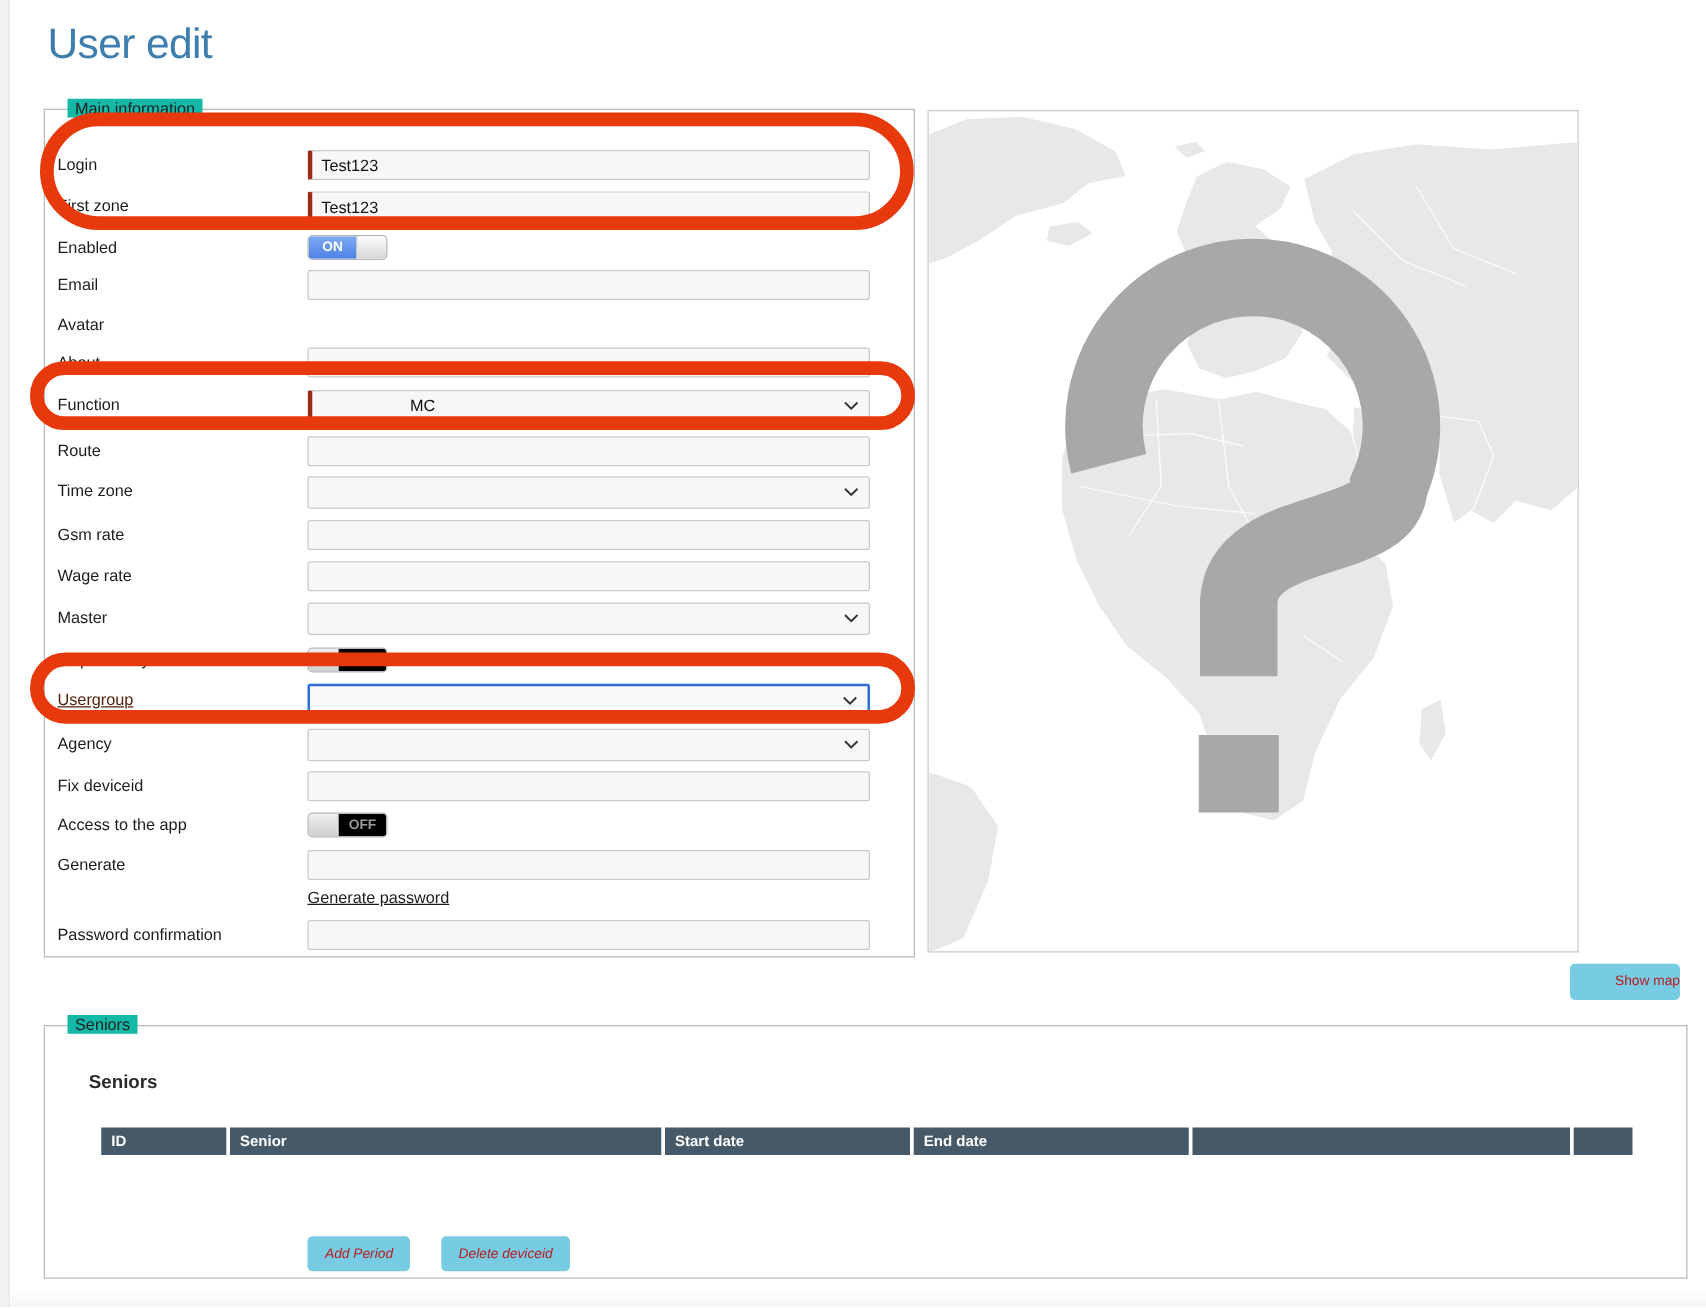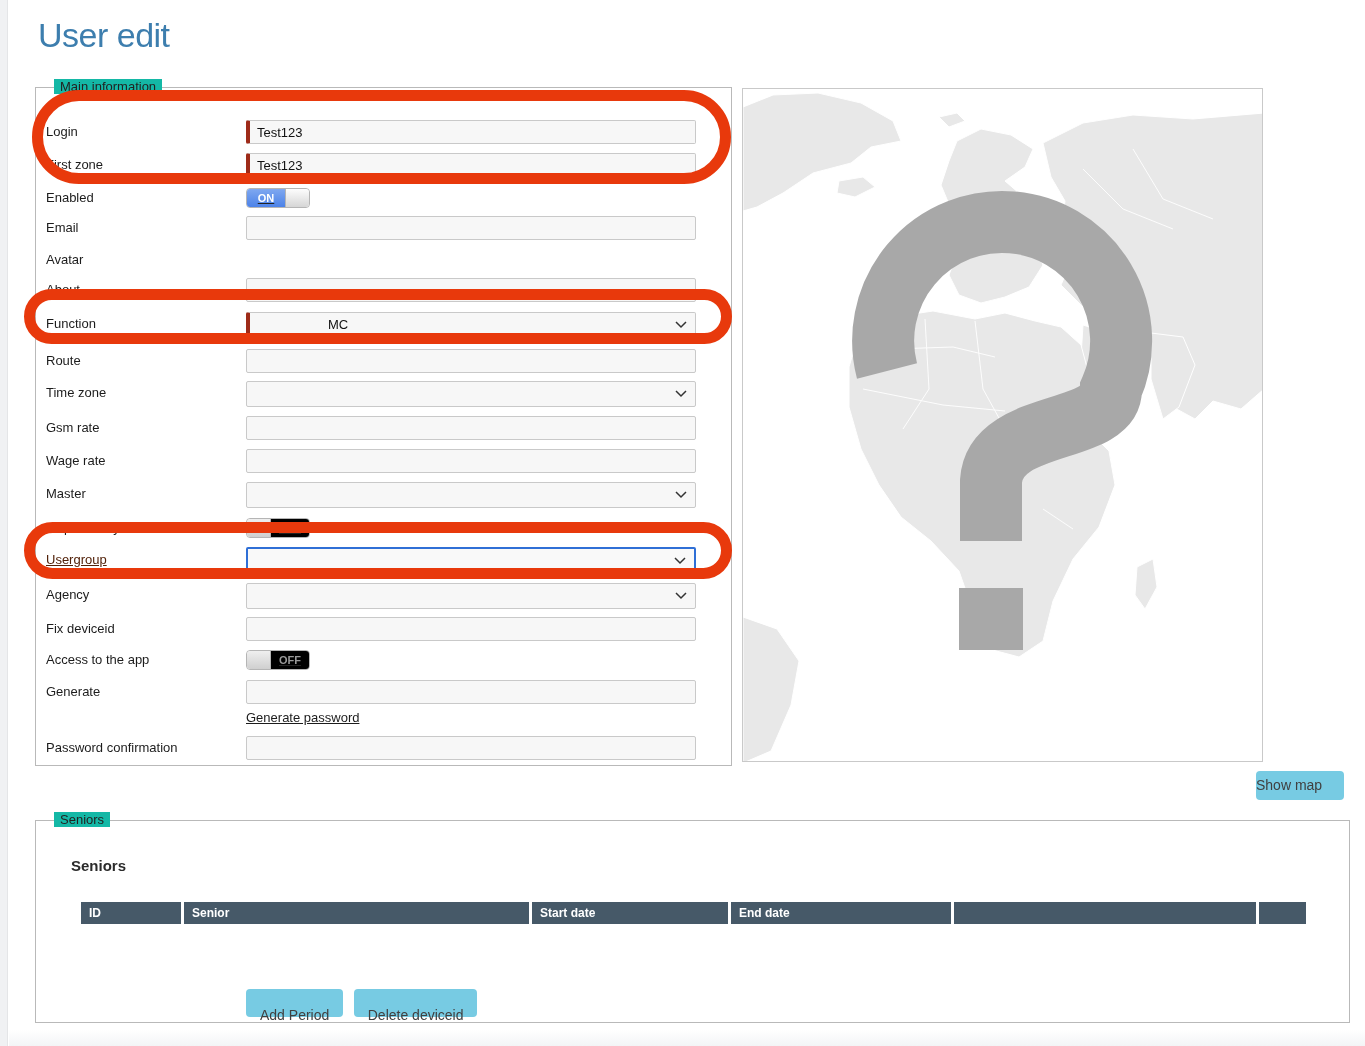--- a/index.html
+++ b/index.html
@@ -33,49 +33,49 @@
   .select { position:absolute; left:210px; width:450px; height:26px; background:#f7f7f7;
             border:1px solid #c9c9c9; border-radius:2px; font-size:13px; color:#111;
             line-height:24px; cursor:pointer; }
   .select.required { border-left:4px solid #9e2b19; }
   .select.focused { border:2px solid #2f6fd6; background:#f9f9f9; line-height:22px; }
   .select-value { display:block; overflow:hidden; white-space:nowrap; }
   .chevron { position:absolute; right:8px; top:50%; margin-top:-4px; width:12px; height:8px; }
   .chevron svg { display:block; }
 
   .toggle { position:absolute; left:210px; width:64px; height:20px; border:1px solid #b5b5b5;
-            border-radius:4px; display:flex; overflow:hidden; background:#fff; cursor:pointer;text-decoration:underline; }
+            border-radius:4px; display:flex; overflow:hidden; background:#fff; cursor:pointer; }
   .toggle-txt { flex:1; font-size:11px; font-weight:bold; text-align:center; line-height:18px; }
   .toggle.on .toggle-txt { background:linear-gradient(#7fa8f0,#4c82e8); color:#fff; }
   .toggle.off .toggle-txt { background:#000000; color:#9a9a9a; }
   .toggle-handle { width:24px; background:linear-gradient(#fdfdfd,#d6d6d6); }
   .toggle.on .toggle-handle { border-left:1px solid #b5b5b5; border-radius:0 3px 3px 0; }
   .toggle.off .toggle-handle { border-right:1px solid #b5b5b5; border-radius:3px 0 0 3px;
             background:linear-gradient(#efefef,#cfcfcf); }
 
   .gen-link { position:absolute; left:210px; font-size:13px; color:#1c1c1c;
               text-decoration:underline; cursor:pointer; white-space:nowrap; }
 
   .map-panel { position:absolute; left:742px; top:88px; width:521px; height:674px;
                border:1px solid #c9c9c9; background:#fff; overflow:hidden; }
 
-  .btn { display:inline-block; background:#77cbe3; color:#404040; border:none; border-radius:4px;
-         font-family:"Liberation Sans","DejaVu Sans",sans-serif; font-size:14px; font-weight:500;
-         text-align:left; cursor:pointer; }
+  .btn { display:inline-block; background:#77cbe3; color:#b91c1c; border:none; border-radius:4px;
+         font-family:"Liberation Sans","DejaVu Sans",sans-serif; font-size:11px; font-weight:500;
+         text-align:right; cursor:pointer; }
   .show-map-btn { position:absolute; left:1256px; top:771px; width:88px; height:29px; line-height:29px; }
 
   .seniors { left:35px; top:820px; width:1315px; height:203px; }
   .seniors-heading { position:absolute; left:35px; top:36px; font-size:15px; font-weight:bold; color:#2b2b2b; }
   .stable { position:absolute; left:45px; top:81px; width:1241px; display:flex; }
   .th { background:#465968; color:#fff; font-size:12px; font-weight:bold; height:22px;
         line-height:22px; padding-left:8px; margin-right:3px; overflow:hidden; white-space:nowrap; }
   .th:last-child { margin-right:0; }
   .th.c0{width:100px}.th.c1{width:345px}.th.c2{width:196px}.th.c3{width:220px}.th.c4{width:302px}.th.c5{width:47px}
   .table-btns { position:absolute; left:210px; top:168px; }
-  .table-btns .btn { height:28px; line-height:28px; padding:12px 14px; margin-right:6px; }
+  .table-btns .btn { height:28px; line-height:28px; padding:0 14px; margin-right:20px;font-style:italic; }
 
   .annotation-oval { position:absolute; border:11px solid #e8390c; pointer-events:none; z-index:50; }
   .oval-1 { left:32px; top:90px;  width:699px; height:94px; border-radius:48px; }
   .oval-2 { left:24px; top:289px; width:708px; height:55px; border-radius:28px; }
   .oval-3 { left:24px; top:522px; width:708px; height:57px; border-radius:29px; }
 </style>
 </head>
 <body>
 
 <div class="page">

